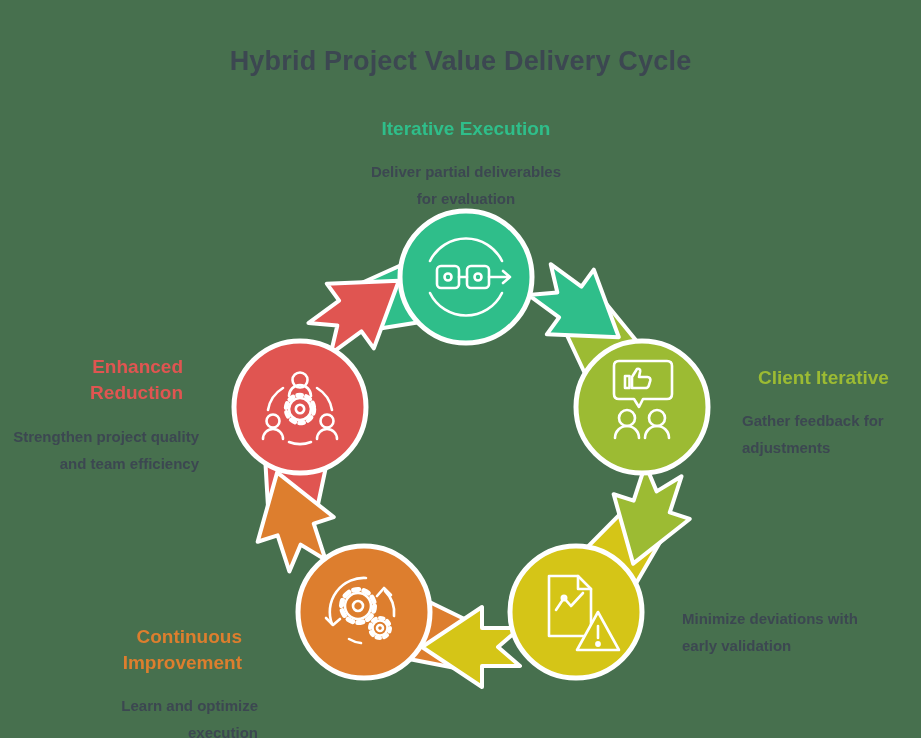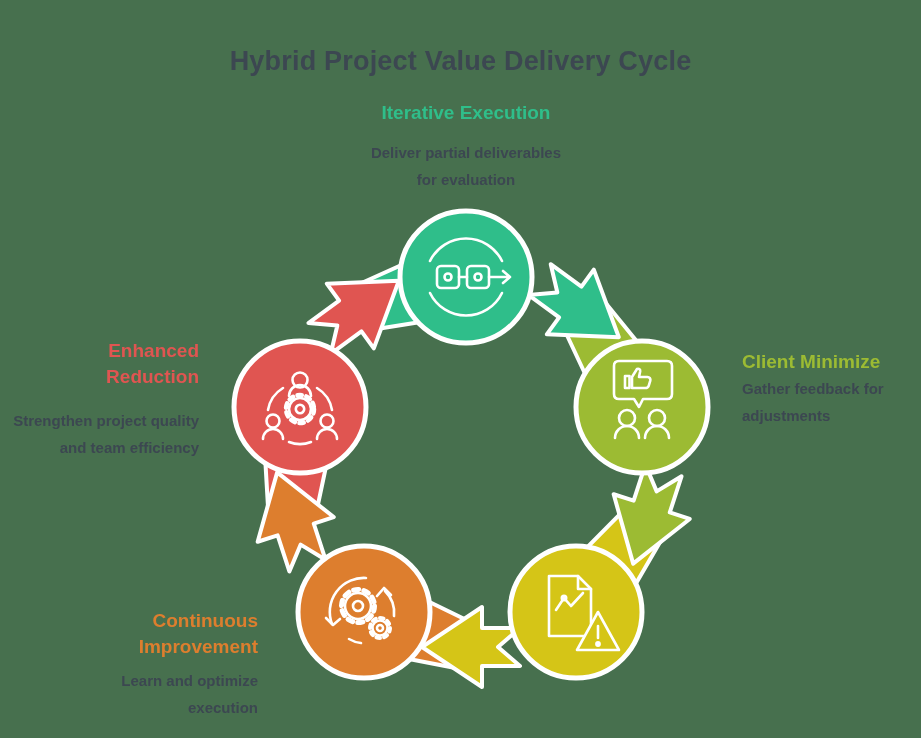--- a/index.html
+++ b/index.html
@@ -2,21 +2,21 @@
 <html><head>
 <meta charset="utf-8">
 <style>
   html,body{margin:0;padding:0;}
   body{width:921px;height:738px;overflow:hidden;font-family:"Liberation Sans",sans-serif;}
   .canvas{position:relative;width:921px;height:738px;}
   .layer{position:absolute;inset:0;}
   .title{position:absolute;left:0;top:46px;width:100%;text-align:center;
          font-size:27px;font-weight:bold;letter-spacing:.2px;}
   .stage{position:absolute;}
-  .stage h2{margin:0;font-size:19px;line-height:26px;font-weight:bold;white-space:pre-line;}
+  .stage h2{margin:16px;font-size:19px;line-height:26px;font-weight:bold;white-space:pre-line;}
   .stage p{margin:0;font-size:15px;line-height:27px;font-weight:bold;white-space:pre-line;}
   .st0{left:283px;top:100px;width:366px;text-align:center;}
   .st0 p{margin-top:13px;}
   .st1{left:742px;top:349px;width:176px;text-align:left;}
   .st1 p{}
   .st2{left:682px;top:593px;width:239px;text-align:left;}
   .st2 p{margin-top:12px;}
   .st3{right:663px;top:608px;width:215px;text-align:right;}
   .st3 p{margin-top:7px;}
   .st4{right:722px;top:338px;width:190px;text-align:right;}
@@ -123,26 +123,28 @@
 
   <div class="title" style="color: rgb(60, 71, 81);">Hybrid Project Value Delivery Cycle</div>
 
   <div class="stage st0">
     <h2 style="color: rgb(47, 190, 138);">Iterative Execution</h2>
     <p style="color: rgb(60, 71, 81);">Deliver partial deliverables
 for evaluation</p>
   </div>
 
   <div class="stage st1">
-    <h2 style="color: rgb(156, 187, 51);">Client Minimize</h2>
+    <h2 style="color: rgb(156, 187, 51);">Client Iterative</h2>
     <p style="color: rgb(60, 71, 81);">Gather feedback for
 adjustments</p>
   </div>
 
   <div class="stage st2">
+    <p style="color: rgb(60, 71, 81);">Minimize deviations with
+early validation</p>
   </div>
 
   <div class="stage st3">
     <h2 style="color: rgb(221, 126, 46);">Continuous
 Improvement</h2>
     <p style="color: rgb(60, 71, 81);">Learn and optimize
 execution</p>
   </div>
 
   <div class="stage st4">

